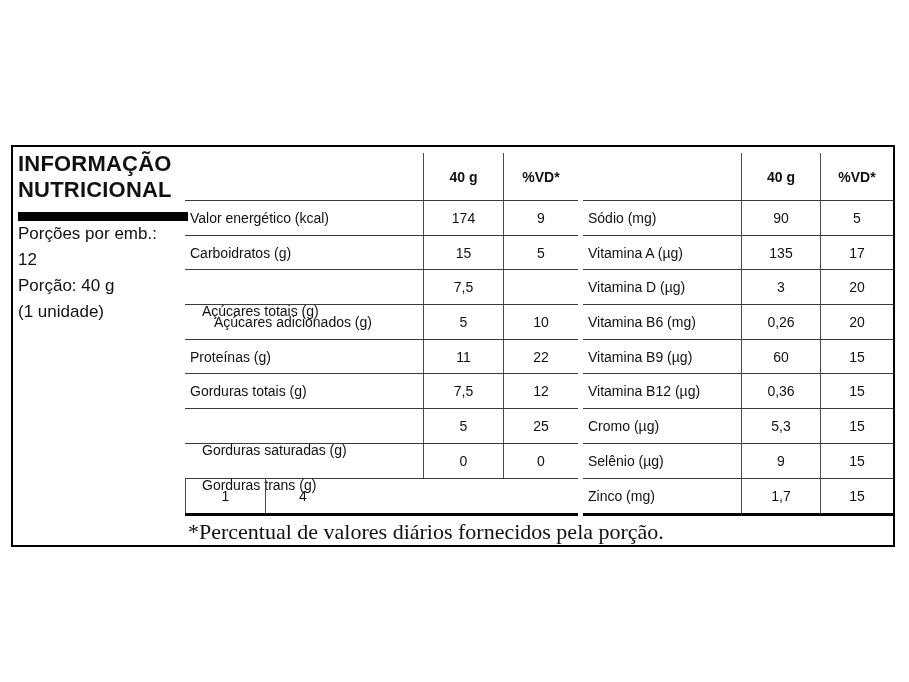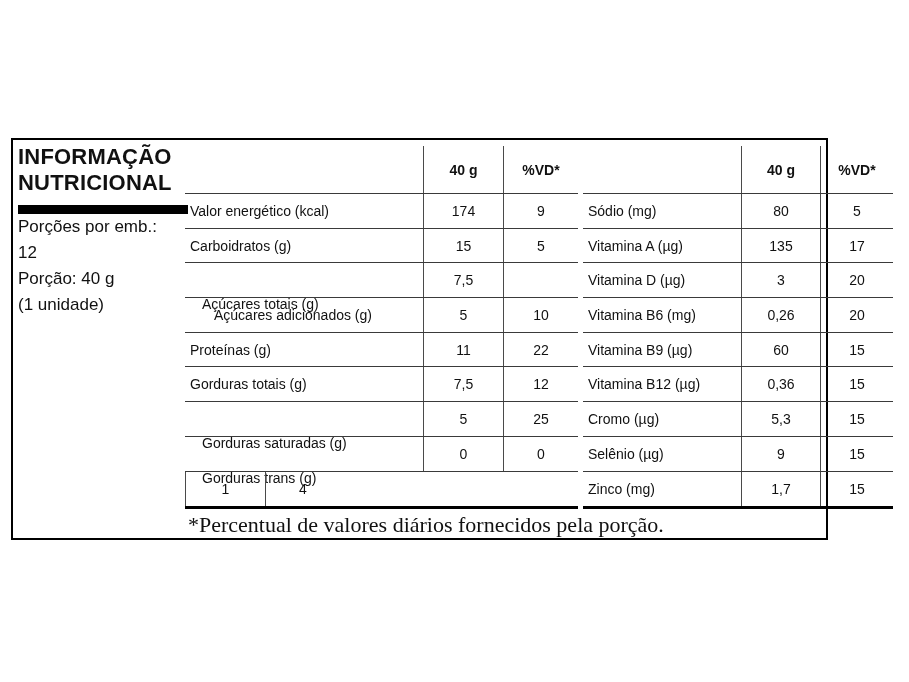--- a/index.html
+++ b/index.html
@@ -2,22 +2,22 @@
 <html><head>
 <meta charset="utf-8">
 <style>
   html,body{
     margin:0;padding:0;background:#ffffff;
     width:909px;height:682px;overflow:hidden;
     font-family:"Liberation Sans", sans-serif;
     color:#111;
   }
   .label{
-    position:absolute;left:11px;top:138px;
-    width:817px;height:402px;
+    position:absolute;left:11px;top:145px;
+    width:884px;height:402px;
     border:2.5px solid #000;
     box-sizing:border-box;
     background:#fff;
     padding-left:25px;
   }
   
   .left-panel{
     position:absolute;left:5px;top:4px;width:172px;
   }
   .title{
@@ -144,21 +144,21 @@
     </div>
 
   <div class="ntable tright">
     <div class="trow header">
       <div class="cell name"></div>
       <div class="cell val qty">40 g</div>
       <div class="cell val vd">%VD*</div>
     </div>
   <div class="trow">
         <div class="cell name ind0">Sódio (mg)</div>
-        <div class="cell val qty">80</div>
+        <div class="cell val qty">90</div>
         <div class="cell val vd">5</div>
       </div>
       <div class="trow">
         <div class="cell name ind0">Vitamina A (µg)</div>
         <div class="cell val qty">135</div>
         <div class="cell val vd">17</div>
       </div>
       <div class="trow">
         <div class="cell name ind0">Vitamina D (µg)</div>
         <div class="cell val qty">3</div>

